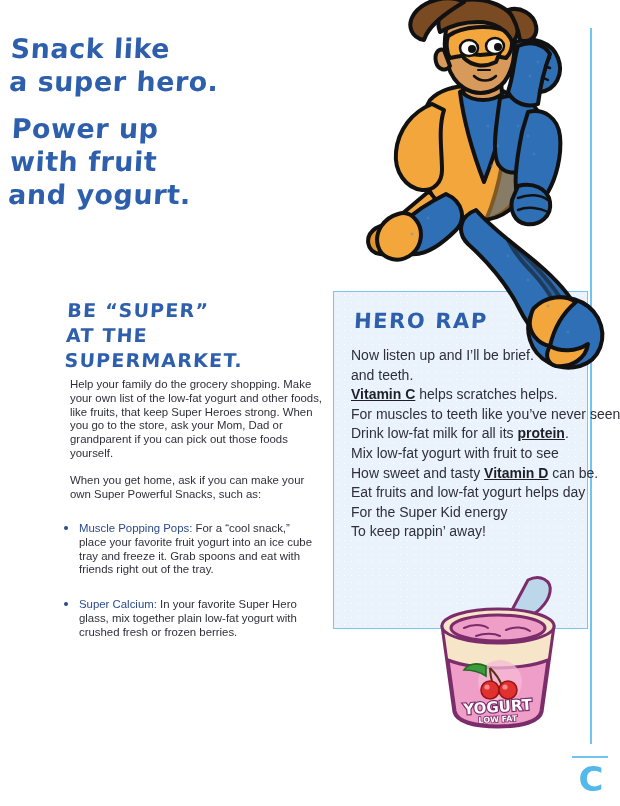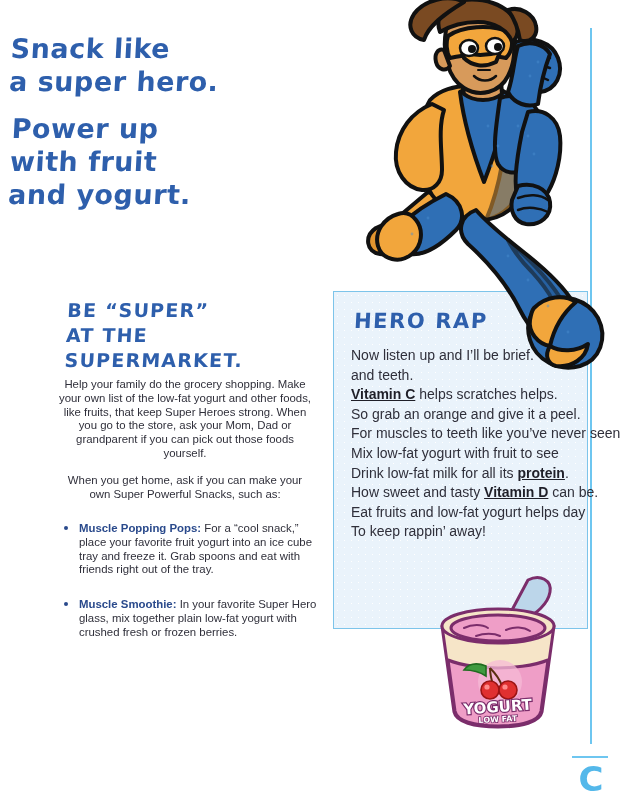--- a/index.html
+++ b/index.html
@@ -51,21 +51,21 @@
     position:absolute;left:8px;top:298px;width:290px;
     color:#2e5fac;
     font-family:"DejaVu Sans", sans-serif;
     font-weight:bold;
     font-size:19px;
     line-height:25px;
     letter-spacing:1.2px;
     transform:skewX(-3deg);
   }
 
-  .body-block{position:absolute;left:0px;top:378px;width:254px;text-align:center;}
+  .body-block{position:absolute;left:12px;top:378px;width:254px;}
   .body-p{
     color:#2f2f3a;
     font-size:11.4px;
     line-height:13.8px;
     margin:0 0 13px 0;
     font-family:"Liberation Sans", sans-serif;
   }
 
   .bullets{position:absolute;left:0px;top:522px;width:260px;}
   .bullet{
@@ -76,21 +76,21 @@
     font-size:11.4px;
     line-height:13.8px;
   }
   .bullet .dot{
     position:absolute;left:6px;top:4px;
     width:4px;height:4px;border-radius:50%;
     background:#2a4a8c;
   }
   .bullet .lead{
     color:#2a4a8c;
-    font-weight:bold;
+    font-weight:normal;
   }
 
   
   .rap-panel{
     position:absolute;left:333px;top:291px;width:255px;height:338px;
     background:#eaf3fb;
     border:1px solid #7dc4ea;
     box-sizing:border-box;
     background-image:radial-gradient(#ffffff 0.9px, transparent 1px);
     background-size:7px 7px;
@@ -157,37 +157,37 @@
       <p class="body-p">When you get home, ask if you can make your own Super Powerful Snacks, such as:</p>
     </div>
 
     <div class="bullets">
       <div class="bullet">
         <span class="dot"></span>
         <span class="lead">Muscle Popping Pops:</span><span> For a “cool snack,” place your favorite fruit yogurt into an ice cube tray and freeze it. Grab spoons and eat with friends right out of the tray.</span>
       </div>
       <div class="bullet">
         <span class="dot"></span>
-        <span class="lead">Muscle Smoothie:</span><span> In your favorite Super Hero glass, mix together plain low-fat yogurt with crushed fresh or frozen berries.</span>
+        <span class="lead">Super Calcium:</span><span> In your favorite Super Hero glass, mix together plain low-fat yogurt with crushed fresh or frozen berries.</span>
       </div>
     </div>
   </div>
 
   <div class="rap-panel">
     <div class="rap-title">HERO RAP</div>
     <div class="rap-lines" id="rap-lines">
         <div class="rap-line"><span>Now listen up and I’ll be brief.</span></div>
         <div class="rap-line"><span>and teeth.</span></div>
         <div class="rap-line"><b>Vitamin C</b><span> helps scratches helps.</span></div>
-        <div class="rap-line"><span>So grab an orange and give it a peel.</span></div>
         <div class="rap-line"><span>For muscles to teeth like you’ve never seen,</span></div>
+        <div class="rap-line"><span>Drink low-fat milk for all its </span><b>protein</b><span>.</span></div>
         <div class="rap-line"><span>Mix low-fat yogurt with fruit to see</span></div>
-        <div class="rap-line"><span>Drink low-fat milk for all its </span><b>protein</b><span>.</span></div>
         <div class="rap-line"><span>How sweet and tasty </span><b>Vitamin D</b><span> can be.</span></div>
         <div class="rap-line"><span>Eat fruits and low-fat yogurt helps day</span></div>
+        <div class="rap-line"><span>For the Super Kid energy</span></div>
         <div class="rap-line"><span>To keep rappin’ away!</span></div>
       </div>
   </div>
 
   <div class="hero-art">
     <svg width="245" height="350" viewBox="0 0 245 350">
       <g stroke="#111111" stroke-width="4" stroke-linejoin="round" stroke-linecap="round">
 
         <path d="M60 196 L22 228 C12 240 16 256 30 258 C44 260 60 250 70 238 L96 208 Z" fill="#f2a63c"></path>
 

